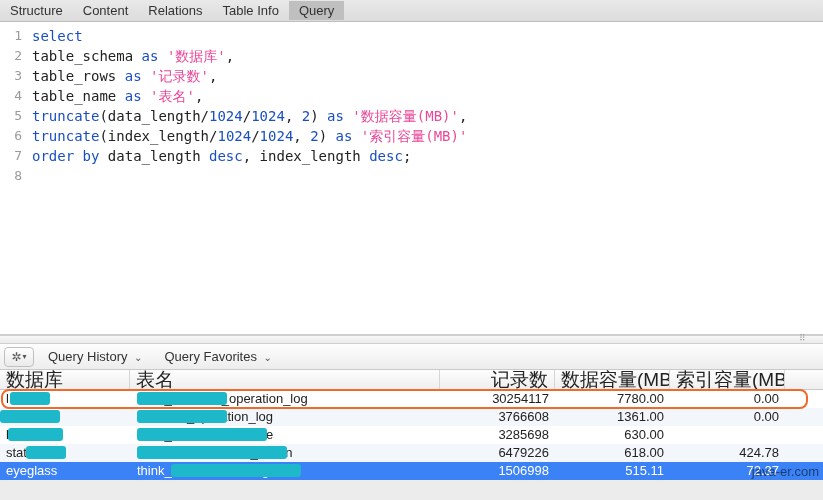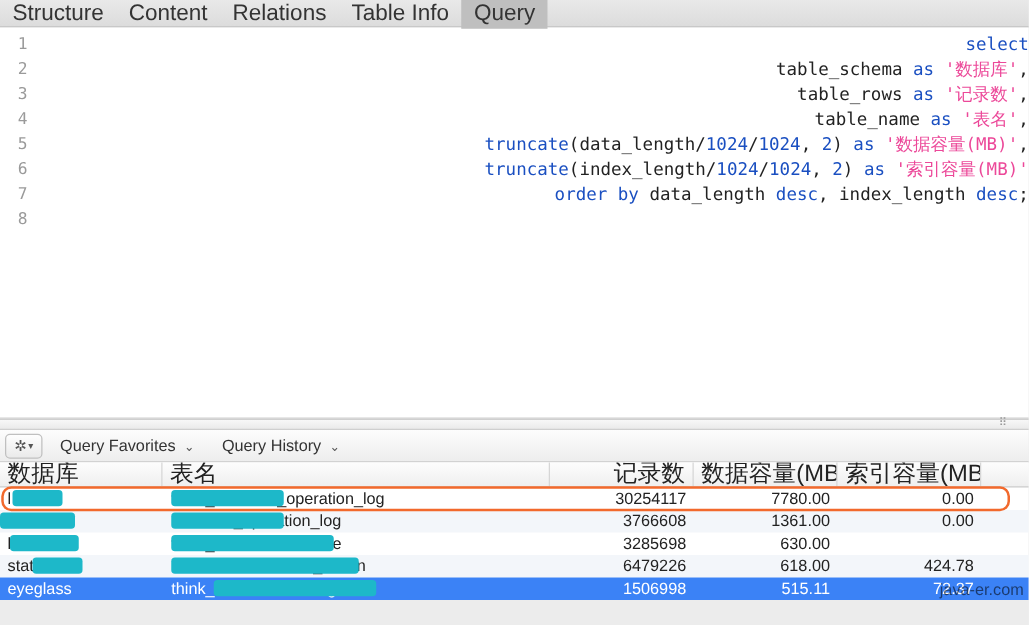--- a/index.html
+++ b/index.html
@@ -1,24 +1,24 @@
 <!DOCTYPE html>
 <html><head>
 <meta charset="utf-8">
 <style>
   * { box-sizing: border-box; margin: 0; padding: 0; }
   html, body { width: 823px; height: 500px; font-family: -apple-system, "Helvetica Neue", Arial, sans-serif; background: #ececec; overflow: hidden; }
-  .tabbar { display: flex; align-items: center; background: linear-gradient(#e9e9e9,#dcdcdc); border-bottom: 1px solid #bdbdbd; height: 22px; font-size: 18px; color: #333; }
+  .tabbar { display: flex; align-items: center; background: linear-gradient(#e9e9e9,#dcdcdc); border-bottom: 1px solid #bdbdbd; height: 22px; font-size: 13px; color: #333; }
   .tabbar .tab { padding: 2px 10px; cursor: default; }
   .tabbar .tab.active { background: #bfbfbf; }
   .editor { background: #fff; height: 313px; display: flex; border-bottom: 1px solid #cfcfcf; }
   .gutter { width: 28px; text-align: right; color: #9a9a9a; font-size: 13px; padding-top: 4px; font-family: Menlo, Consolas, monospace; }
   .gutter div { height: 20px; line-height: 20px; padding-right: 6px; }
   .code { flex: 1; padding-top: 4px; padding-left: 4px; font-family: Menlo, Consolas, monospace; font-size: 14px; color: #222; }
-  .code .line { height: 20px; line-height: 20px; white-space: pre; text-align: right; }
+  .code .line { height: 20px; line-height: 20px; white-space: pre; }
   .kw { color: #1a4fc1; }
   .num { color: #1a4fc1; }
   .str { color: #ec4899; }
   .resizer { height: 9px; background: linear-gradient(#f7f7f7,#eaeaea); border-top: 1px solid #cfcfcf; border-bottom: 1px solid #cfcfcf; position: relative; }
   .resizer .dimple { position: absolute; right: 14px; top: 1px; width: 10px; height: 6px; color: #9a9a9a; font-size: 9px; line-height: 3px; letter-spacing: 1px; }
   .toolbar { height: 26px; background: linear-gradient(#fdfdfd,#ededed); display: flex; align-items: center; border-bottom: 1px solid #c9c9c9; font-size: 13px; color: #333; }
   .gearbtn { width: 30px; height: 20px; margin: 0 6px 0 4px; border: 1px solid #c0c0c0; border-radius: 4px; background: linear-gradient(#fefefe,#eaeaea); display: flex; align-items: center; justify-content: center; font-size: 12px; color: #555; }
   .gearbtn .chev { font-size: 8px; margin-left: 1px; }
   .tbtn { padding: 0 14px 0 8px; cursor: default; }
   .tbtn .chev { font-size: 10px; margin-left: 3px; color: #555; }
@@ -75,25 +75,25 @@
 <div class="resizer">
   <div class="dimple">⠿</div>
 </div>
 
 <div class="toolbar">
   <div class="gearbtn">
     <span>✲</span>
       <span class="chev">▾</span>
   </div>
   <div class="tbtn">
-    <span>Query Favorites</span>
+    <span>Query History</span>
     <span class="chev">⌄</span>
   </div>
   <div class="tbtn">
-    <span>Query History</span>
+    <span>Query Favorites</span>
     <span class="chev">⌄</span>
   </div>
 </div>
 
 <div class="gridwrap">
   <div class="gridhead" id="gridhead">
       <div class="hc c0">数据库</div>
       <div class="hc c1">表名</div>
       <div class="hc c2">记录数</div>
       <div class="hc c3">数据容量(MB)</div>

